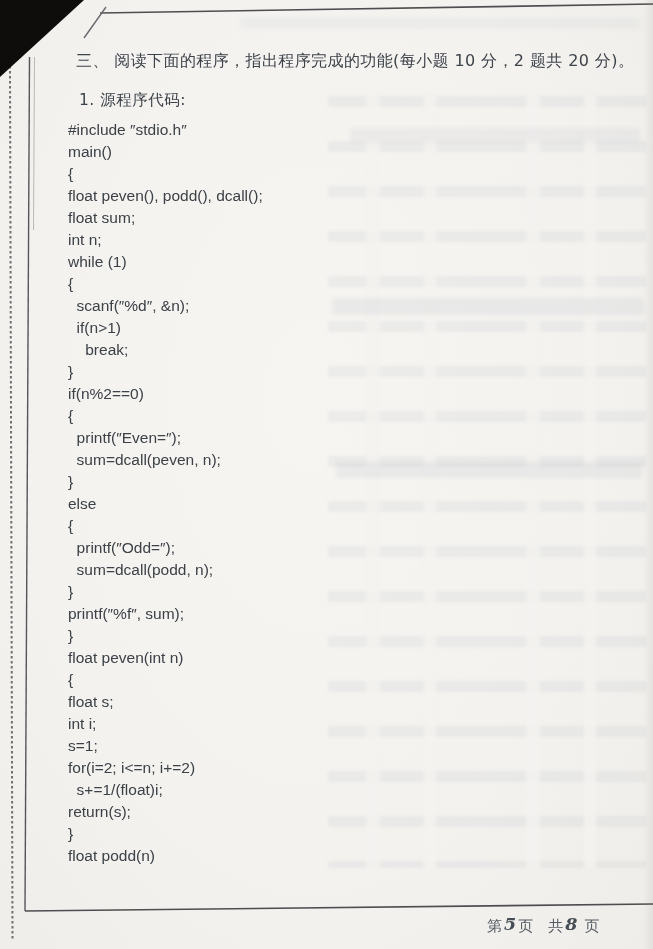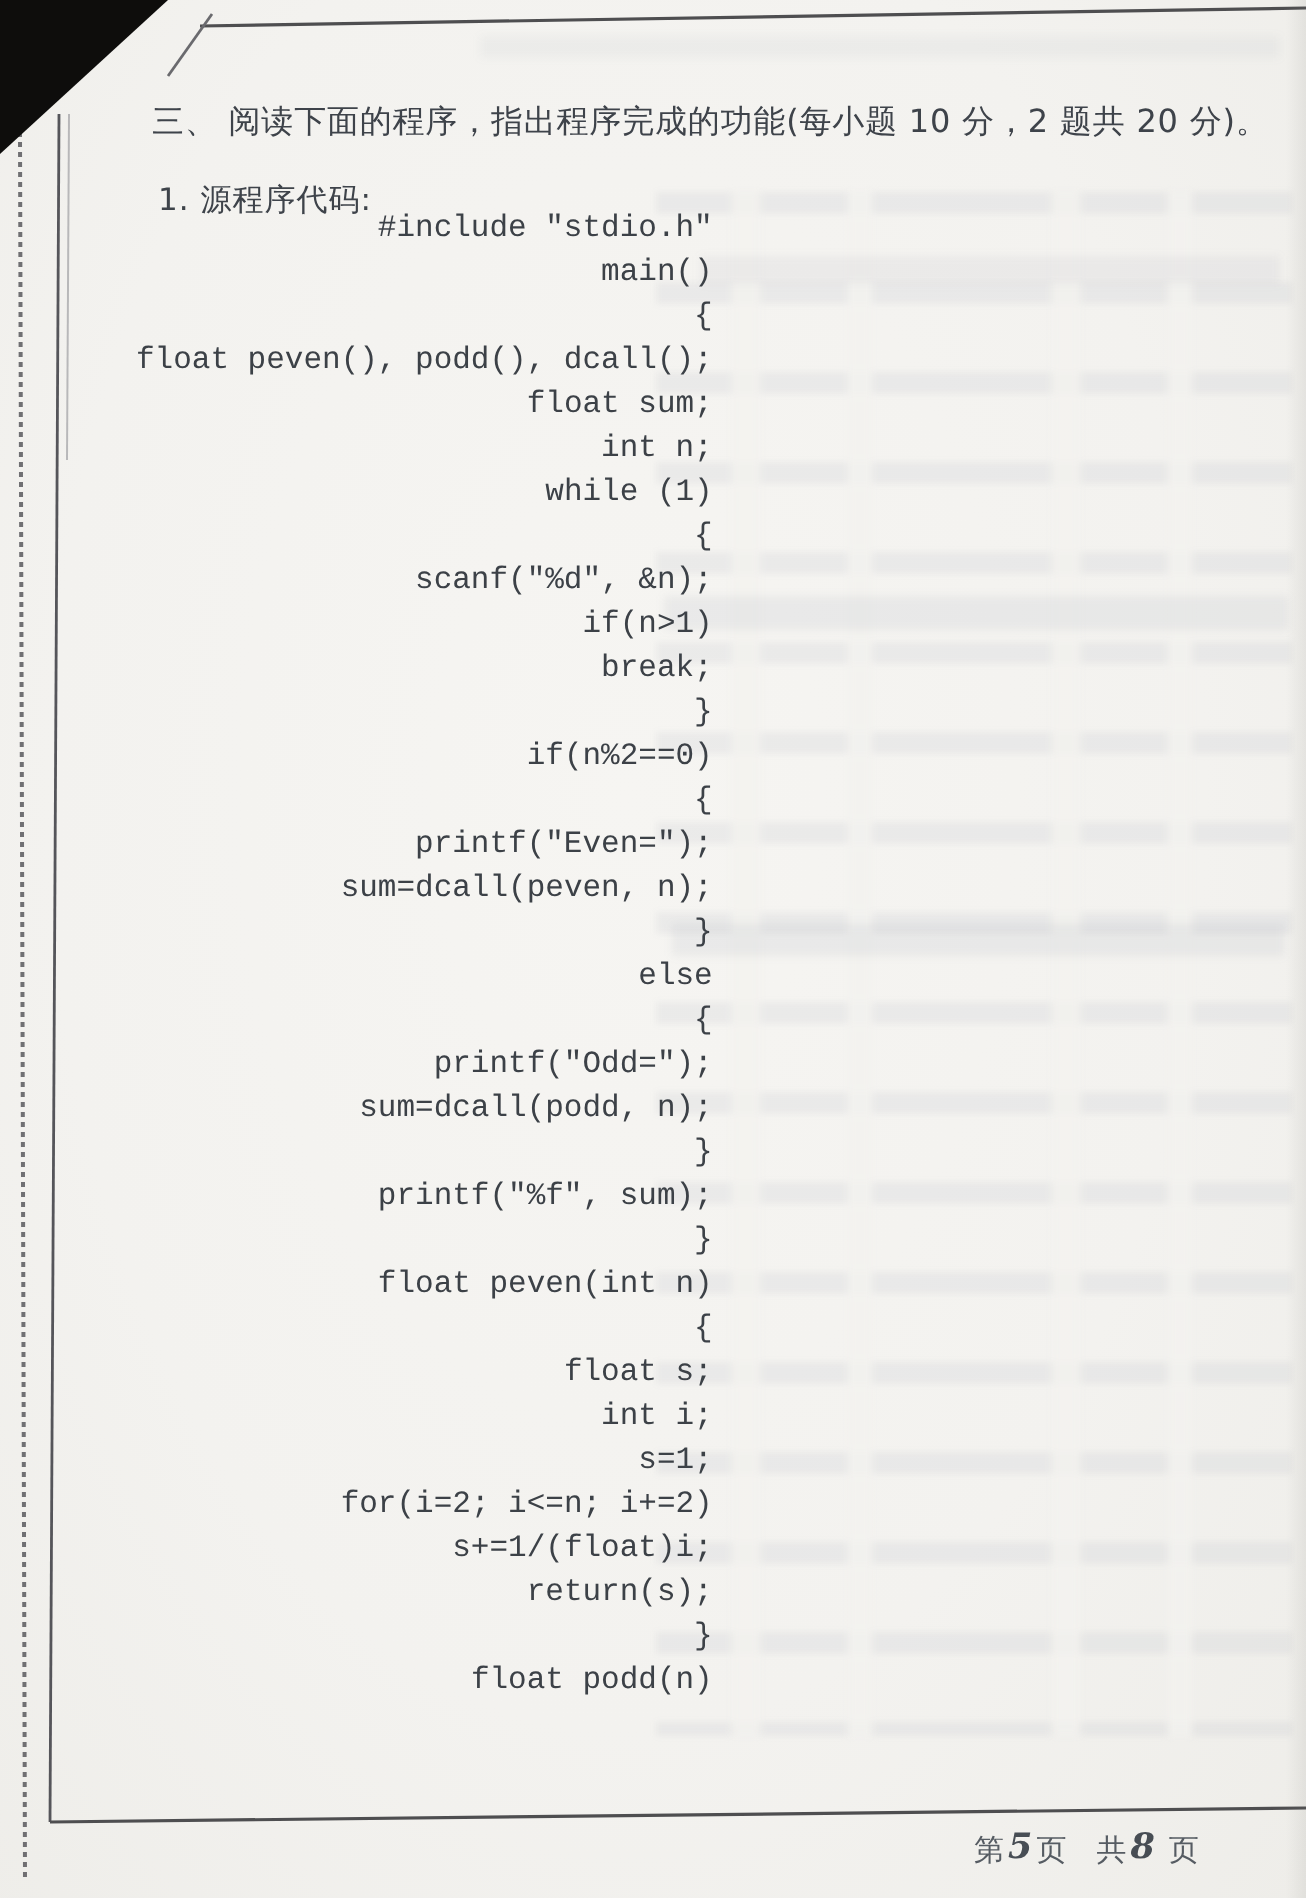--- a/index.html
+++ b/index.html
@@ -29,25 +29,24 @@
   .question-header{
     position:absolute;left:76px;top:50px;
     font-size:16px;line-height:22px;letter-spacing:.4px;
     font-weight:500;color:#3e434a;white-space:nowrap;
   }
   .section-label{
     position:absolute;left:79px;top:90px;
     font-size:15.5px;font-weight:500;color:#3e434a;letter-spacing:.5px;
   }
   .code-block{
-    position:absolute;left:68px;top:103px;
-    font-family:Liberation Mono, monospace;
+    position:absolute;left:68px;top:119px;
+    font-family:Liberation Sans, sans-serif;
     font-size:15.5px;line-height:22px;color:#3c4147;
     white-space:pre;
-    text-align:right;
   }
   .code-line{height:22px;}
   
   .bleed-main{
     position:absolute;left:328px;top:96px;width:318px;height:772px;
     background:
       repeating-linear-gradient(90deg,
         rgba(243,242,239,0) 0 38px, rgba(243,242,239,.85) 38px 52px,
         rgba(243,242,239,0) 52px 96px, rgba(243,242,239,.8) 96px 108px,
         rgba(243,242,239,0) 108px 160px),

